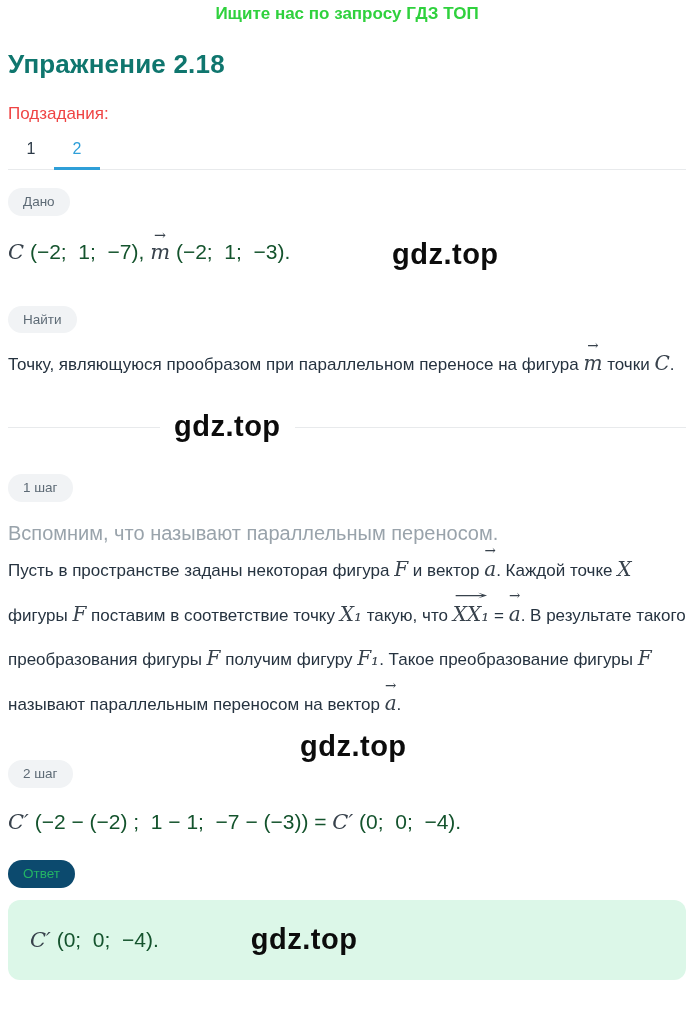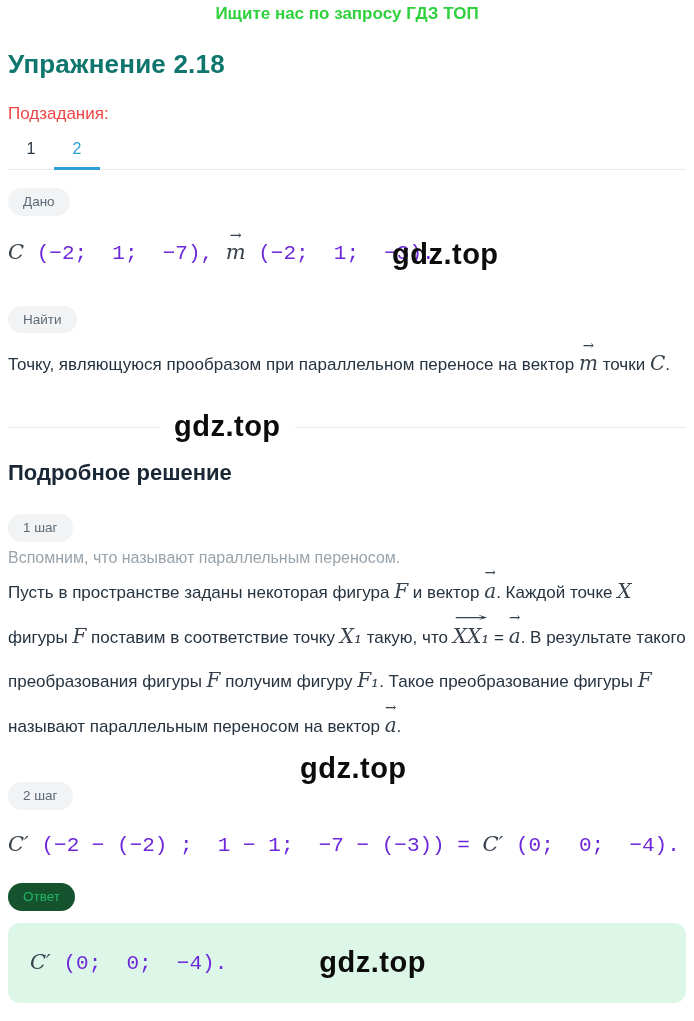--- a/index.html
+++ b/index.html
@@ -44,24 +44,24 @@
   .tab.active { color: #2f9fd8; border-bottom-color: #2f9fd8; }
 
   .badge {
     display: inline-block;
     background: #f1f3f5; color: #5d6a75;
     font-size: 13.5px;
     padding: 5px 15px;
     border-radius: 16px;
     line-height: 1.3;
   }
-  .badge.green { background: #14532d; color: #23b365; }
+  .badge.green { background: #0c4a6e; color: #23b365; }
 
   .mi { font-family: "DejaVu Serif", "Liberation Serif", serif; font-style: italic; color: #38424c; }
-  .mn { font-family: Liberation Mono, monospace; font-style: normal; color: #6d28d9; }
+  .mn { font-family: Liberation Sans, sans-serif; font-style: normal; color: #14532d; }
   .vec { position: relative; display: inline-block; }
   .varr {
     position: absolute; left: 50%; top: -0.85em;
     transform: translateX(-50%);
     font-size: 0.68em; font-style: normal; font-weight: 400;
     letter-spacing: 0;
   }
   .varr.wide { transform: translateX(-50%) scaleX(3.1); }
 
   .math-line { font-size: 21px; white-space: pre-wrap; }
@@ -86,21 +86,21 @@
   .divider-wm { position: relative; height: 36px; margin-top: 24px; }
   .divider-wm::before {
     content: ""; position: absolute; left: 0; right: 0; top: 17px;
     border-top: 1px solid #e8eaec;
   }
   .wm-mid { position: absolute; left: 152px; top: 0; background: #ffffff; padding: 0 14px; }
 
   h2.solution-heading { margin-top: 14px; font-size: 22px; font-weight: 700; color: #1a2736; }
 
   .step1 { margin-top: 28px; }
-  .note { margin-top: 7px; font-size: 16px; color: #99a3ab; }
+  .note { margin-top: 20px; font-size: 20px; color: #99a3ab; }
   .note .mi, .note .mn { color: #99a3ab; font-size: 1.15em; }
   .step-body { margin-top: 2px; }
 
   .step2-head { position: relative; margin-top: 10px; height: 54px; }
   .wm-step2 { position: absolute; left: 292px; top: -6px; }
   .step2-head .badge { position: absolute; left: 0; top: 24px; }
 
   .step2-math { margin-top: 20px; }
 
   .sec-answer { margin-top: 26px; }
@@ -133,28 +133,27 @@
   <section class="sec-given">
     <span class="badge">Дано</span>
     <div class="given-row">
       <span class="math-line"><span class="mi">C</span><span class="mn"> (−2;  1;  −7), </span><span class="mi vec">m<span class="varr">→</span></span><span class="mn"> (−2;  1;  −3).</span></span>
       <span class="wm wm-given">gdz.top</span>
     </div>
   </section>
 
   <section class="sec-find">
     <span class="badge">Найти</span>
-    <p class="rich"><span>Точку, являющуюся прообразом при параллельном переносе на вектор </span><span class="mi vec">m<span class="varr">→</span></span><span> точки </span><span class="mi">C</span><span>.</span></p>
+    <p class="rich"><span>Точку, являющуюся прообразом при параллельном переносе на фигура </span><span class="mi vec">m<span class="varr">→</span></span><span> точки </span><span class="mi">C</span><span>.</span></p>
   </section>
 
   <div class="divider-wm">
     <span class="wm wm-mid">gdz.top</span>
   </div>
 
-  <h2 class="solution-heading">Подробное решение</h2>
 
   <section class="step1">
     <span class="badge">1 шаг</span>
     <p class="note"><span>Вспомним, что называют параллельным переносом.</span></p>
     <p class="rich step-body"><span>Пусть в пространстве заданы некоторая фигура </span><span class="mi">F</span><span> и вектор </span><span class="mi vec">a<span class="varr">→</span></span><span>. Каждой точке </span><span class="mi">X</span><span> фигуры </span><span class="mi">F</span><span> поставим в соответствие точку </span><span class="mi">X₁</span><span> такую, что </span><span class="mi vec">XX₁<span class="varr wide">→</span></span><span> = </span><span class="mi vec">a<span class="varr">→</span></span><span>. В результате такого преобразования фигуры </span><span class="mi">F</span><span> получим фигуру </span><span class="mi">F₁</span><span>. Такое преобразование фигуры </span><span class="mi">F</span><span> называют параллельным переносом на вектор </span><span class="mi vec">a<span class="varr">→</span></span><span>.</span></p>
   </section>
 
   <div class="step2-head">
     <span class="wm wm-step2">gdz.top</span>
     <span class="badge">2 шаг</span>

